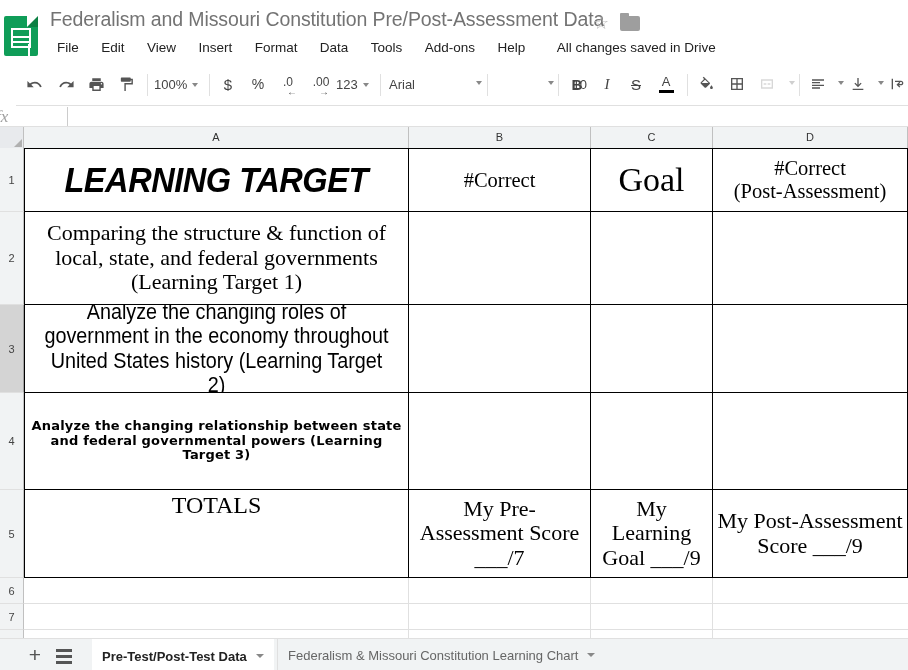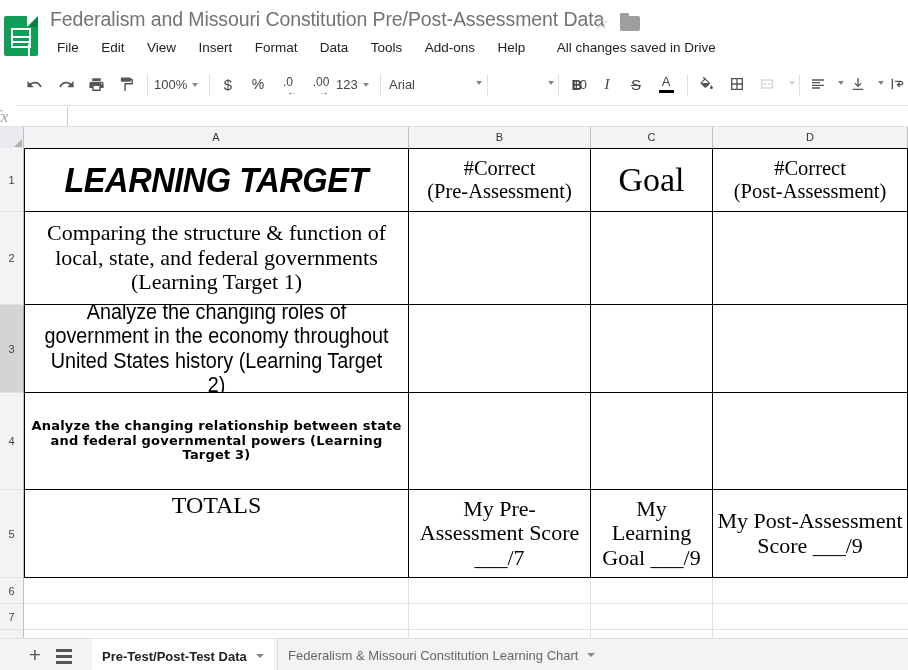--- a/index.html
+++ b/index.html
@@ -282,21 +282,20 @@
     <div class="gl-v" style="left:688px;top:0;height:490px;"></div>
     <div class="gl-h" style="left:0;top:429px;width:884px;"></div>
     <div class="gl-h" style="left:0;top:455px;width:884px;"></div>
     <div class="gl-h" style="left:0;top:481px;width:884px;"></div>
 
     <div class="tbl-cell vmid tbl-edge-l tbl-edge-t" style="left:0px;top:0px;width:385px;height:64px;">
       <span class="f-impact">LEARNING TARGET</span>
     </div>
     <div class="tbl-cell vmid tbl-edge-t" style="left:385px;top:0px;width:182px;height:64px;flex-direction:column;">
       <span class="f-serif-lg">#Correct</span>
-      <span class="f-serif-lg">(Pre-Assessment)</span>
     </div>
     <div class="tbl-cell vmid tbl-edge-t" style="left:567px;top:0px;width:122px;height:64px;">
       <span class="f-goal">Goal</span>
     </div>
     <div class="tbl-cell vmid tbl-edge-t" style="left:689px;top:0px;width:195px;height:64px;flex-direction:column;">
       <span class="f-serif-lg">#Correct</span>
       <span class="f-serif-lg">(Post-Assessment)</span>
     </div>
 
     <div class="tbl-cell vmid tbl-edge-l" style="left:0px;top:64px;width:385px;height:93px;">

